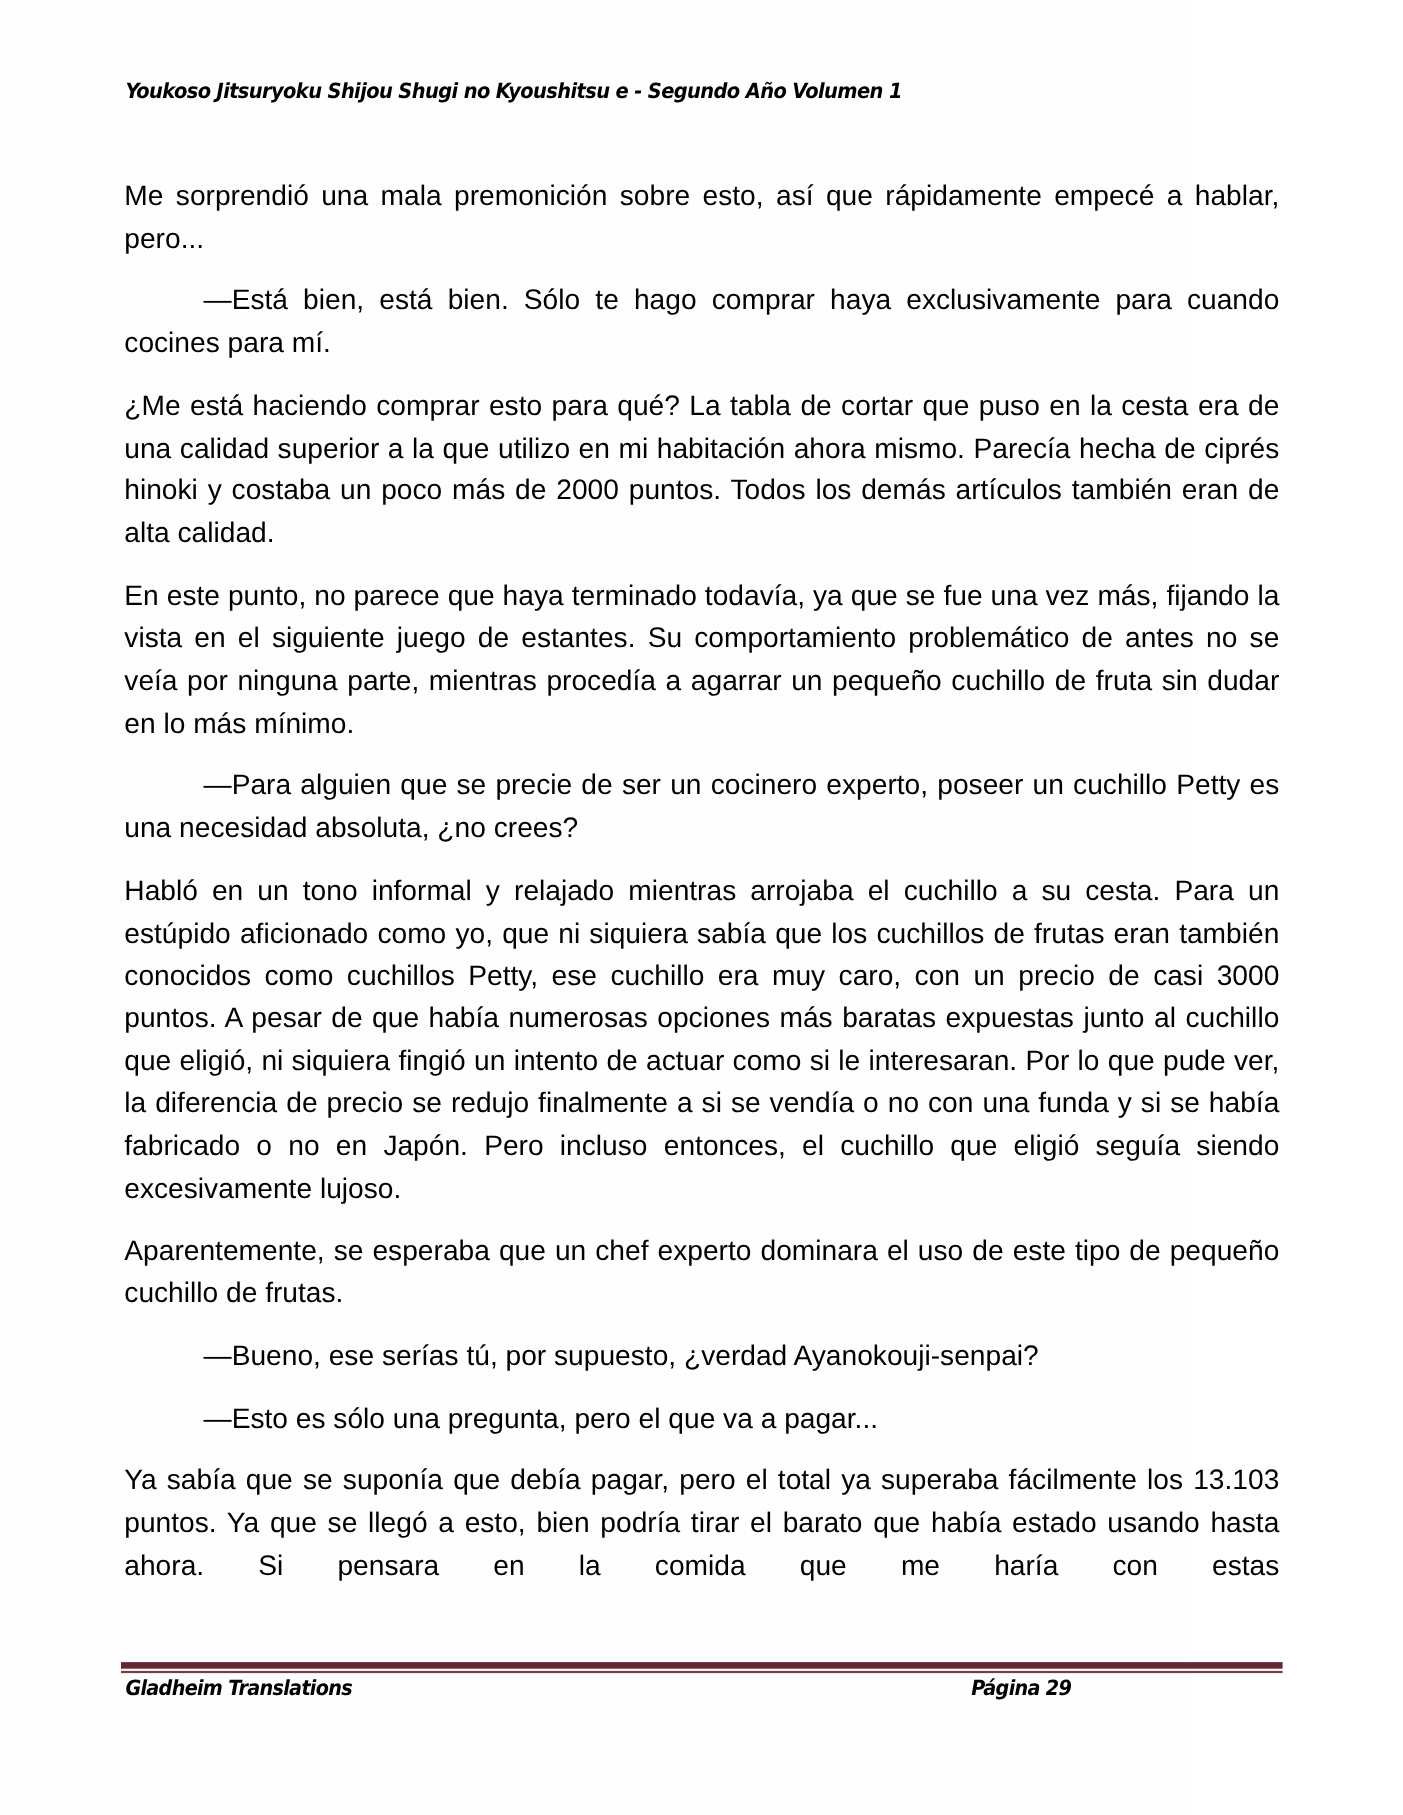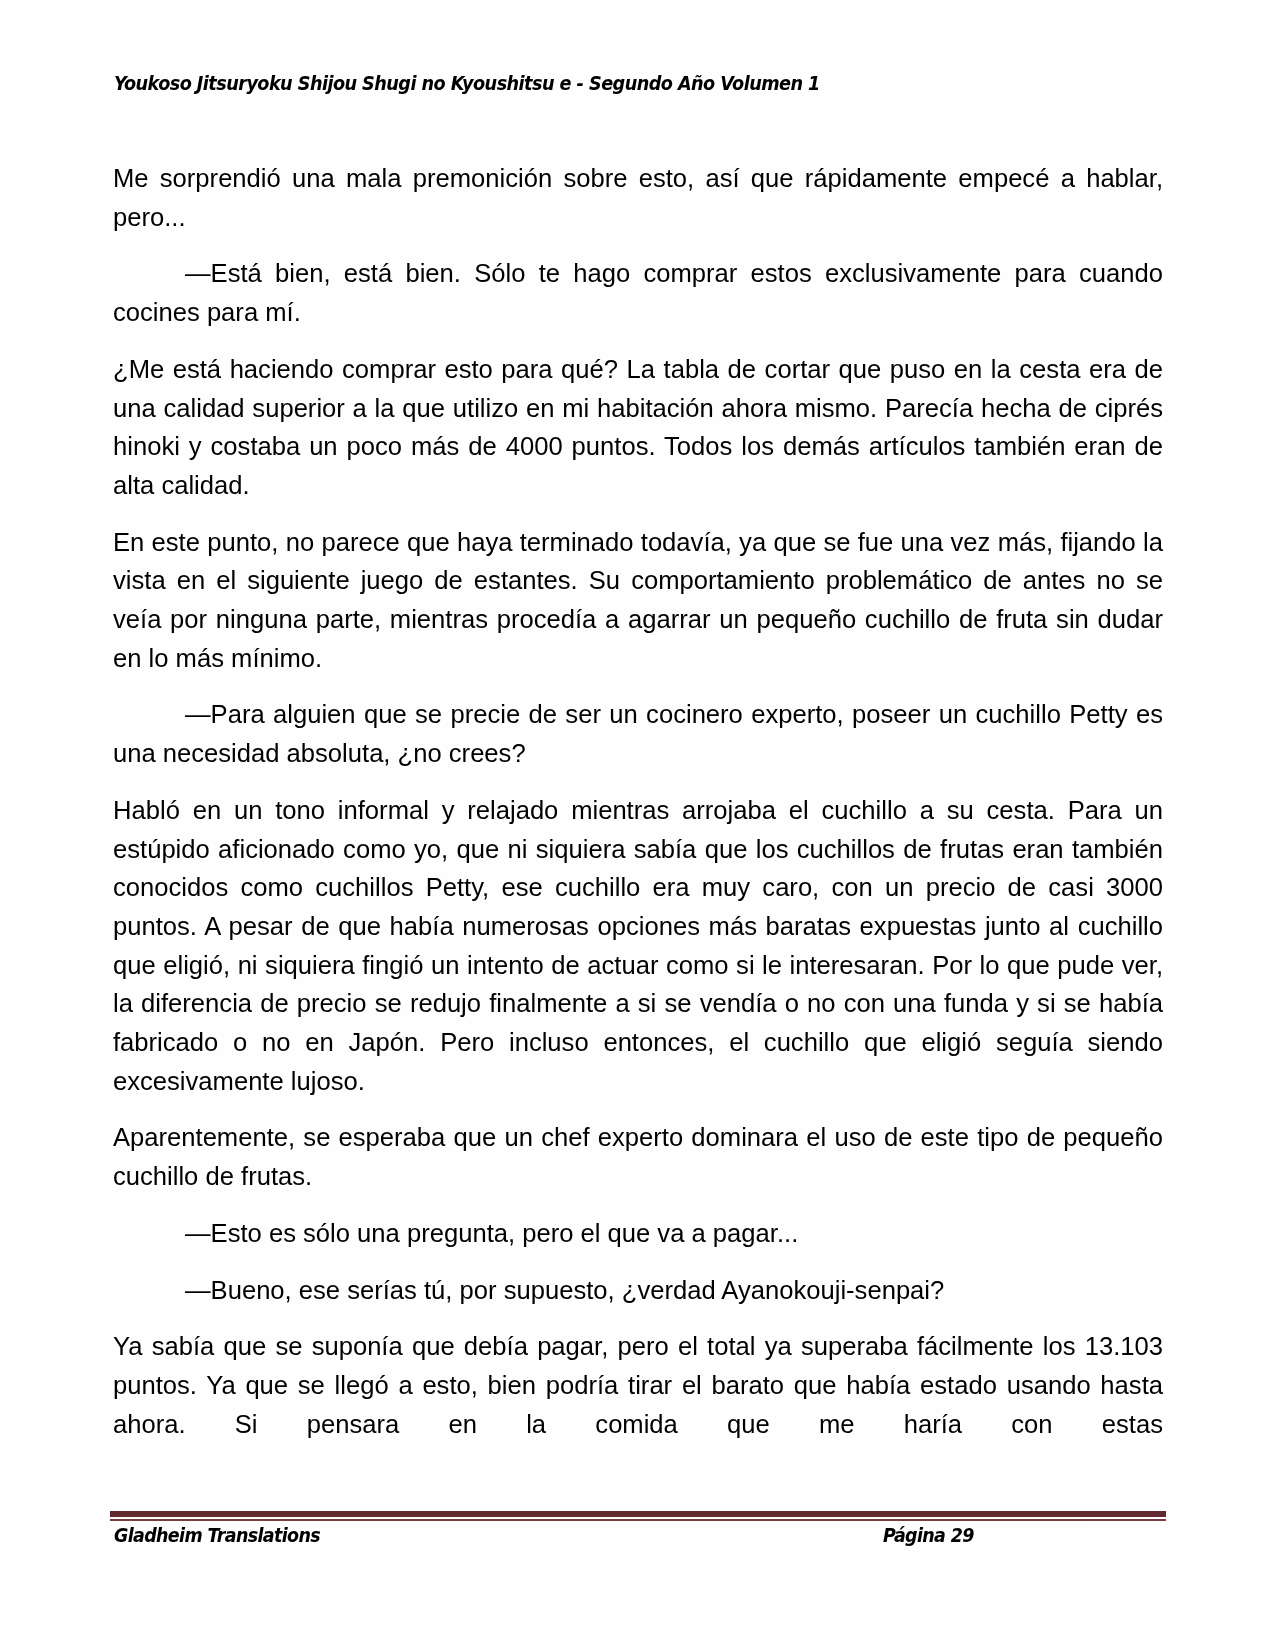--- a/index.html
+++ b/index.html
@@ -43,28 +43,28 @@
 </style>
 </head>
 <body>
 
 <div class="page">
 
   <div class="running-header">Youkoso Jitsuryoku Shijou Shugi no Kyoushitsu e - Segundo Año Volumen 1</div>
 
   <div class="body-text">
     <p>Me sorprendió una mala premonición sobre esto, así que rápidamente empecé a hablar, pero...</p>
-    <p class="dialogue">—Está bien, está bien. Sólo te hago comprar estos exclusivamente para cuando cocines para mí.</p>
-    <p>¿Me está haciendo comprar esto para qué? La tabla de cortar que puso en la cesta era de una calidad superior a la que utilizo en mi habitación ahora mismo. Parecía hecha de ciprés hinoki y costaba un poco más de 4000 puntos. Todos los demás artículos también eran de alta calidad.</p>
+    <p class="dialogue">—Está bien, está bien. Sólo te hago comprar haya exclusivamente para cuando cocines para mí.</p>
+    <p>¿Me está haciendo comprar esto para qué? La tabla de cortar que puso en la cesta era de una calidad superior a la que utilizo en mi habitación ahora mismo. Parecía hecha de ciprés hinoki y costaba un poco más de 2000 puntos. Todos los demás artículos también eran de alta calidad.</p>
     <p>En este punto, no parece que haya terminado todavía, ya que se fue una vez más, fijando la vista en el siguiente juego de estantes. Su comportamiento problemático de antes no se veía por ninguna parte, mientras procedía a agarrar un pequeño cuchillo de fruta sin dudar en lo más mínimo.</p>
     <p class="dialogue">—Para alguien que se precie de ser un cocinero experto, poseer un cuchillo Petty es una necesidad absoluta, ¿no crees?</p>
     <p>Habló en un tono informal y relajado mientras arrojaba el cuchillo a su cesta. Para un estúpido aficionado como yo, que ni siquiera sabía que los cuchillos de frutas eran también conocidos como cuchillos Petty, ese cuchillo era muy caro, con un precio de casi 3000 puntos. A pesar de que había numerosas opciones más baratas expuestas junto al cuchillo que eligió, ni siquiera fingió un intento de actuar como si le interesaran. Por lo que pude ver, la diferencia de precio se redujo finalmente a si se vendía o no con una funda y si se había fabricado o no en Japón. Pero incluso entonces, el cuchillo que eligió seguía siendo excesivamente lujoso.</p>
     <p>Aparentemente, se esperaba que un chef experto dominara el uso de este tipo de pequeño cuchillo de frutas.</p>
+    <p class="dialogue">—Bueno, ese serías tú, por supuesto, ¿verdad Ayanokouji-senpai?</p>
     <p class="dialogue">—Esto es sólo una pregunta, pero el que va a pagar...</p>
-    <p class="dialogue">—Bueno, ese serías tú, por supuesto, ¿verdad Ayanokouji-senpai?</p>
     <p class="last">Ya sabía que se suponía que debía pagar, pero el total ya superaba fácilmente los 13.103 puntos. Ya que se llegó a esto, bien podría tirar el barato que había estado usando hasta ahora. Si pensara en la comida que me haría con estas</p>
   </div>
 
   <div class="footer-rule-thick"></div>
   <div class="footer-rule-thin"></div>
 
   <div class="footer-left">Gladheim Translations</div>
   <div class="footer-right">Página 29</div>
 
 </div>

